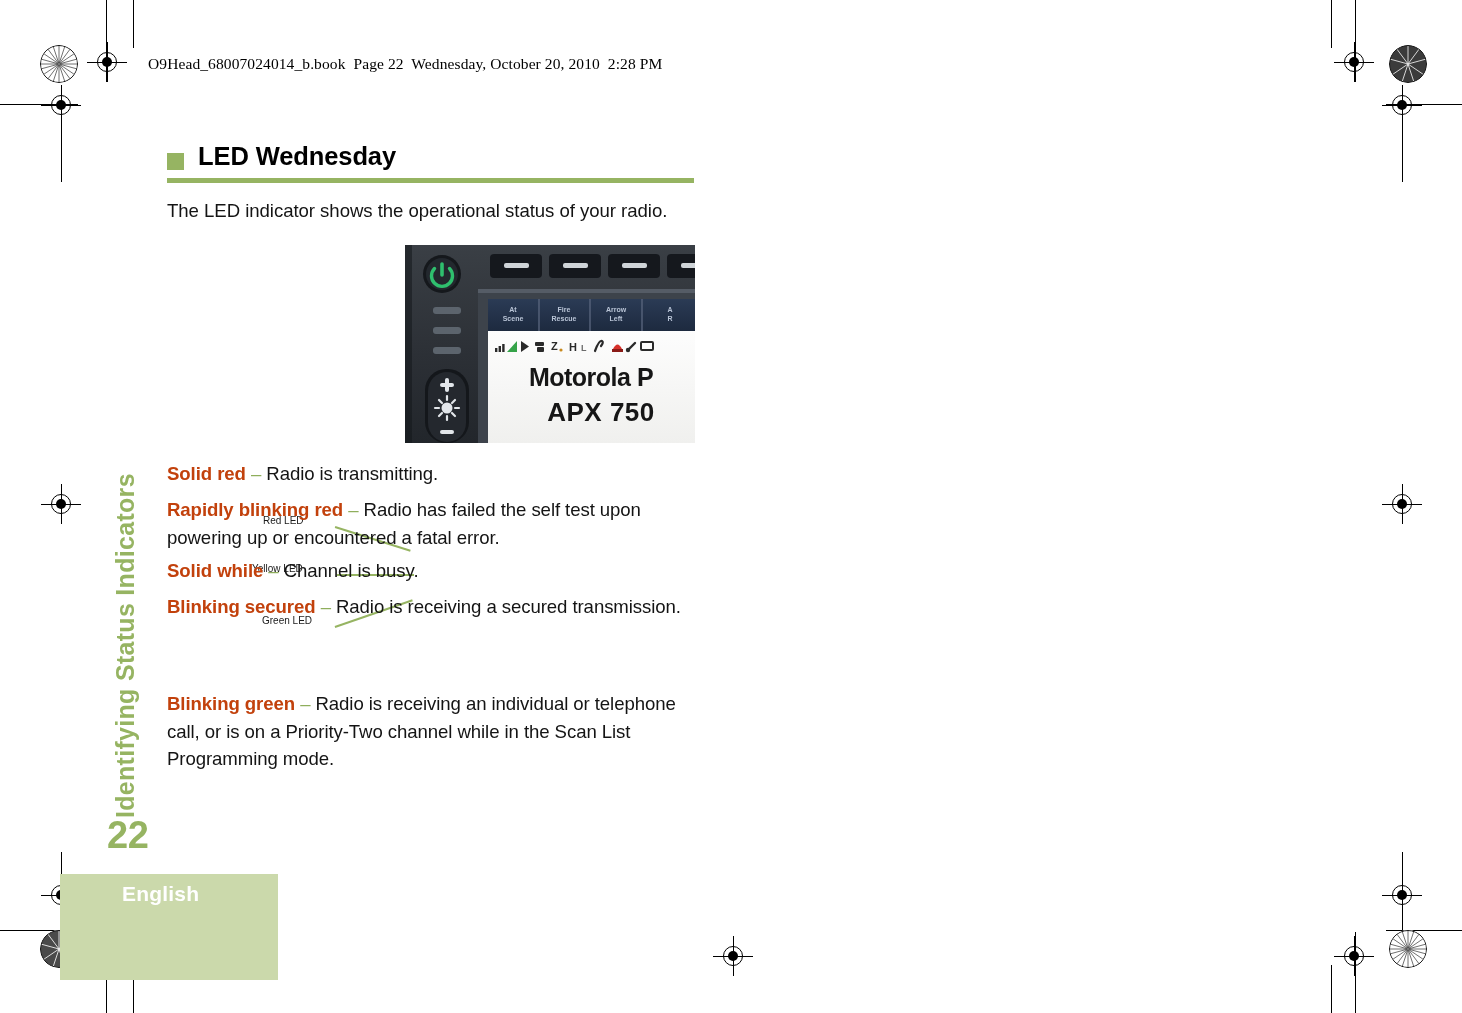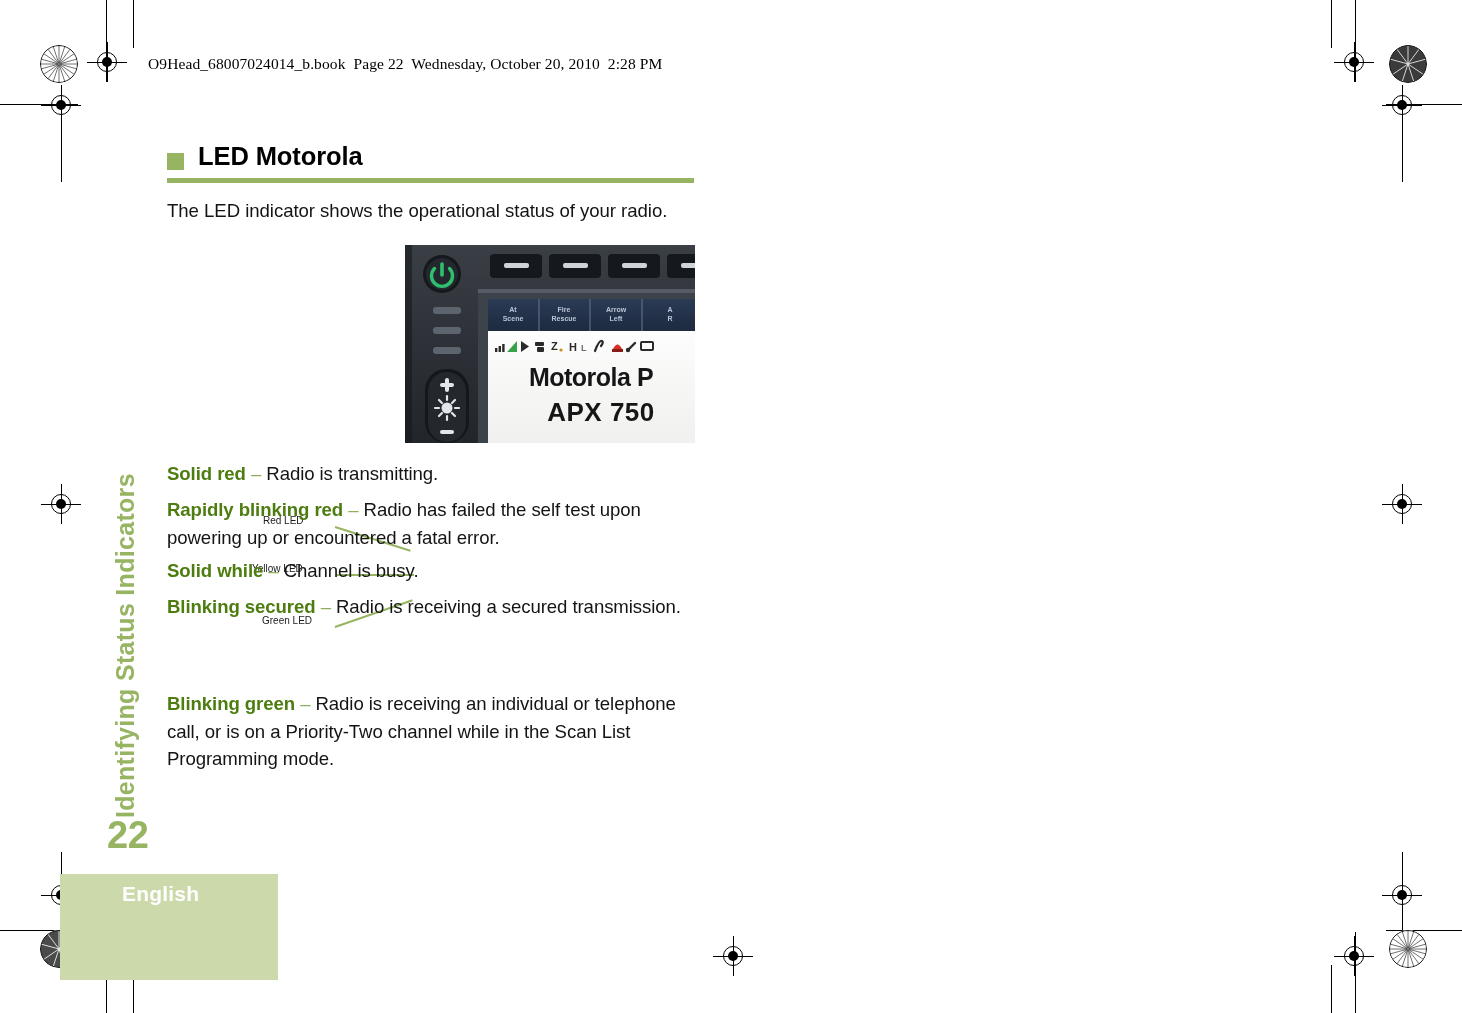--- a/index.html
+++ b/index.html
@@ -204,21 +204,21 @@
   
   .para {
     position: absolute;
     left: 167px;
     width: 535px;
     font-size: 18.6px;
     color: #141414;
     line-height: 27.5px;
     letter-spacing: -0.08px;
   }
-  .para b { font-weight: bold; color: #4d7c0f; margin-top: 28px; }
+  .para b { font-weight: bold; color: #c2410c; margin-top: 28px; }
   .dash { color: #8fae5c; }
 </style>
 </head>
 <body>
 
 <div class="page">
 
   <div class="cropline" style="left:106px; top:0; width:1.4px; height:82px;"></div>
   <div class="cropline" style="left:133px; top:0; width:1.4px; height:48px;"></div>
   <div class="cropline" style="left:0; top:104px; width:78px; height:1.4px;"></div>
@@ -402,21 +402,21 @@
   <div class="book-header">O9Head_68007024014_b.book  Page 22  Wednesday, October 20, 2010  2:28 PM</div>
 
   <div class="lang-box"></div>
   <div class="lang-label">English</div>
 
   <div class="vert-head">Identifying Status Indicators</div>
   <div class="pagenum">22</div>
 
   <div class="h1-wrap">
     <div class="h1-bullet"></div>
-    <div class="h1-text">LED Motorola</div>
+    <div class="h1-text">LED Wednesday</div>
     <div class="h1-rule"></div>
   </div>
 
   <div class="intro">The LED indicator shows the operational status of your radio.</div>
 
   <div class="fig">
 
     <div class="fig-label" style="left:96px; top:270px;">Red LED</div>
     <div class="fig-label" style="left:85px; top:318px;">Yellow LED</div>
     <div class="fig-label" style="left:95px; top:370px;">Green LED</div>

